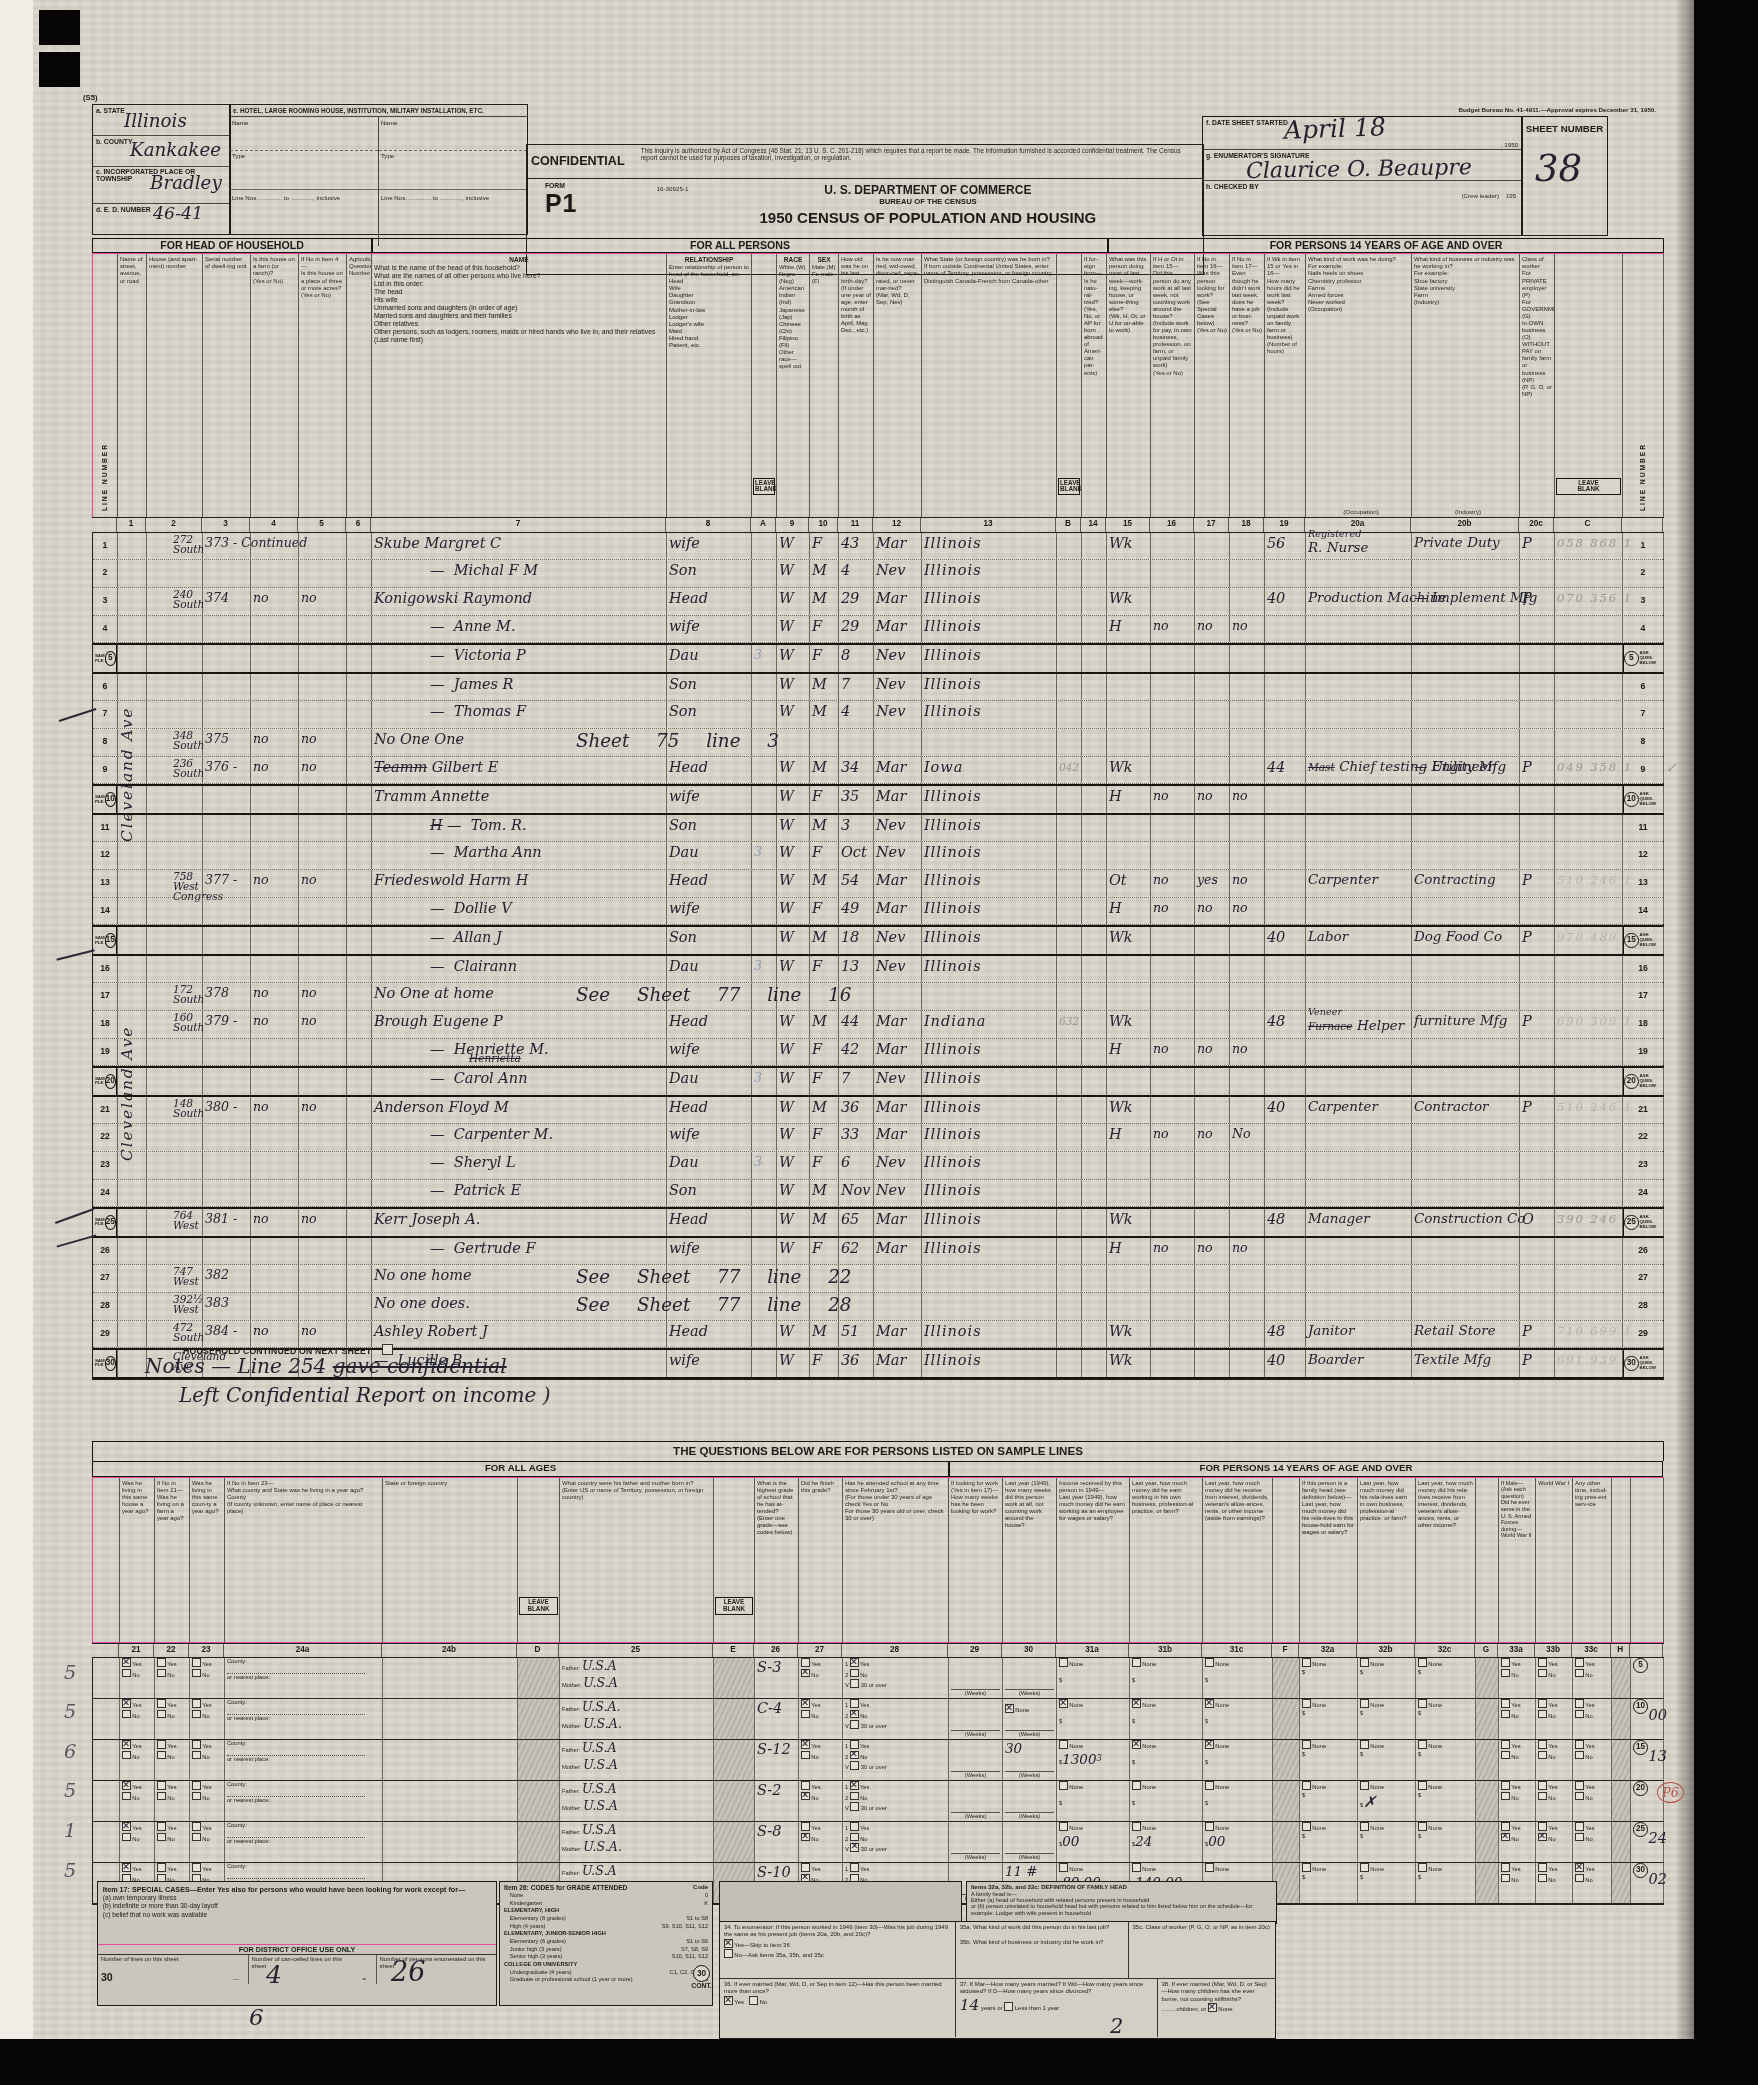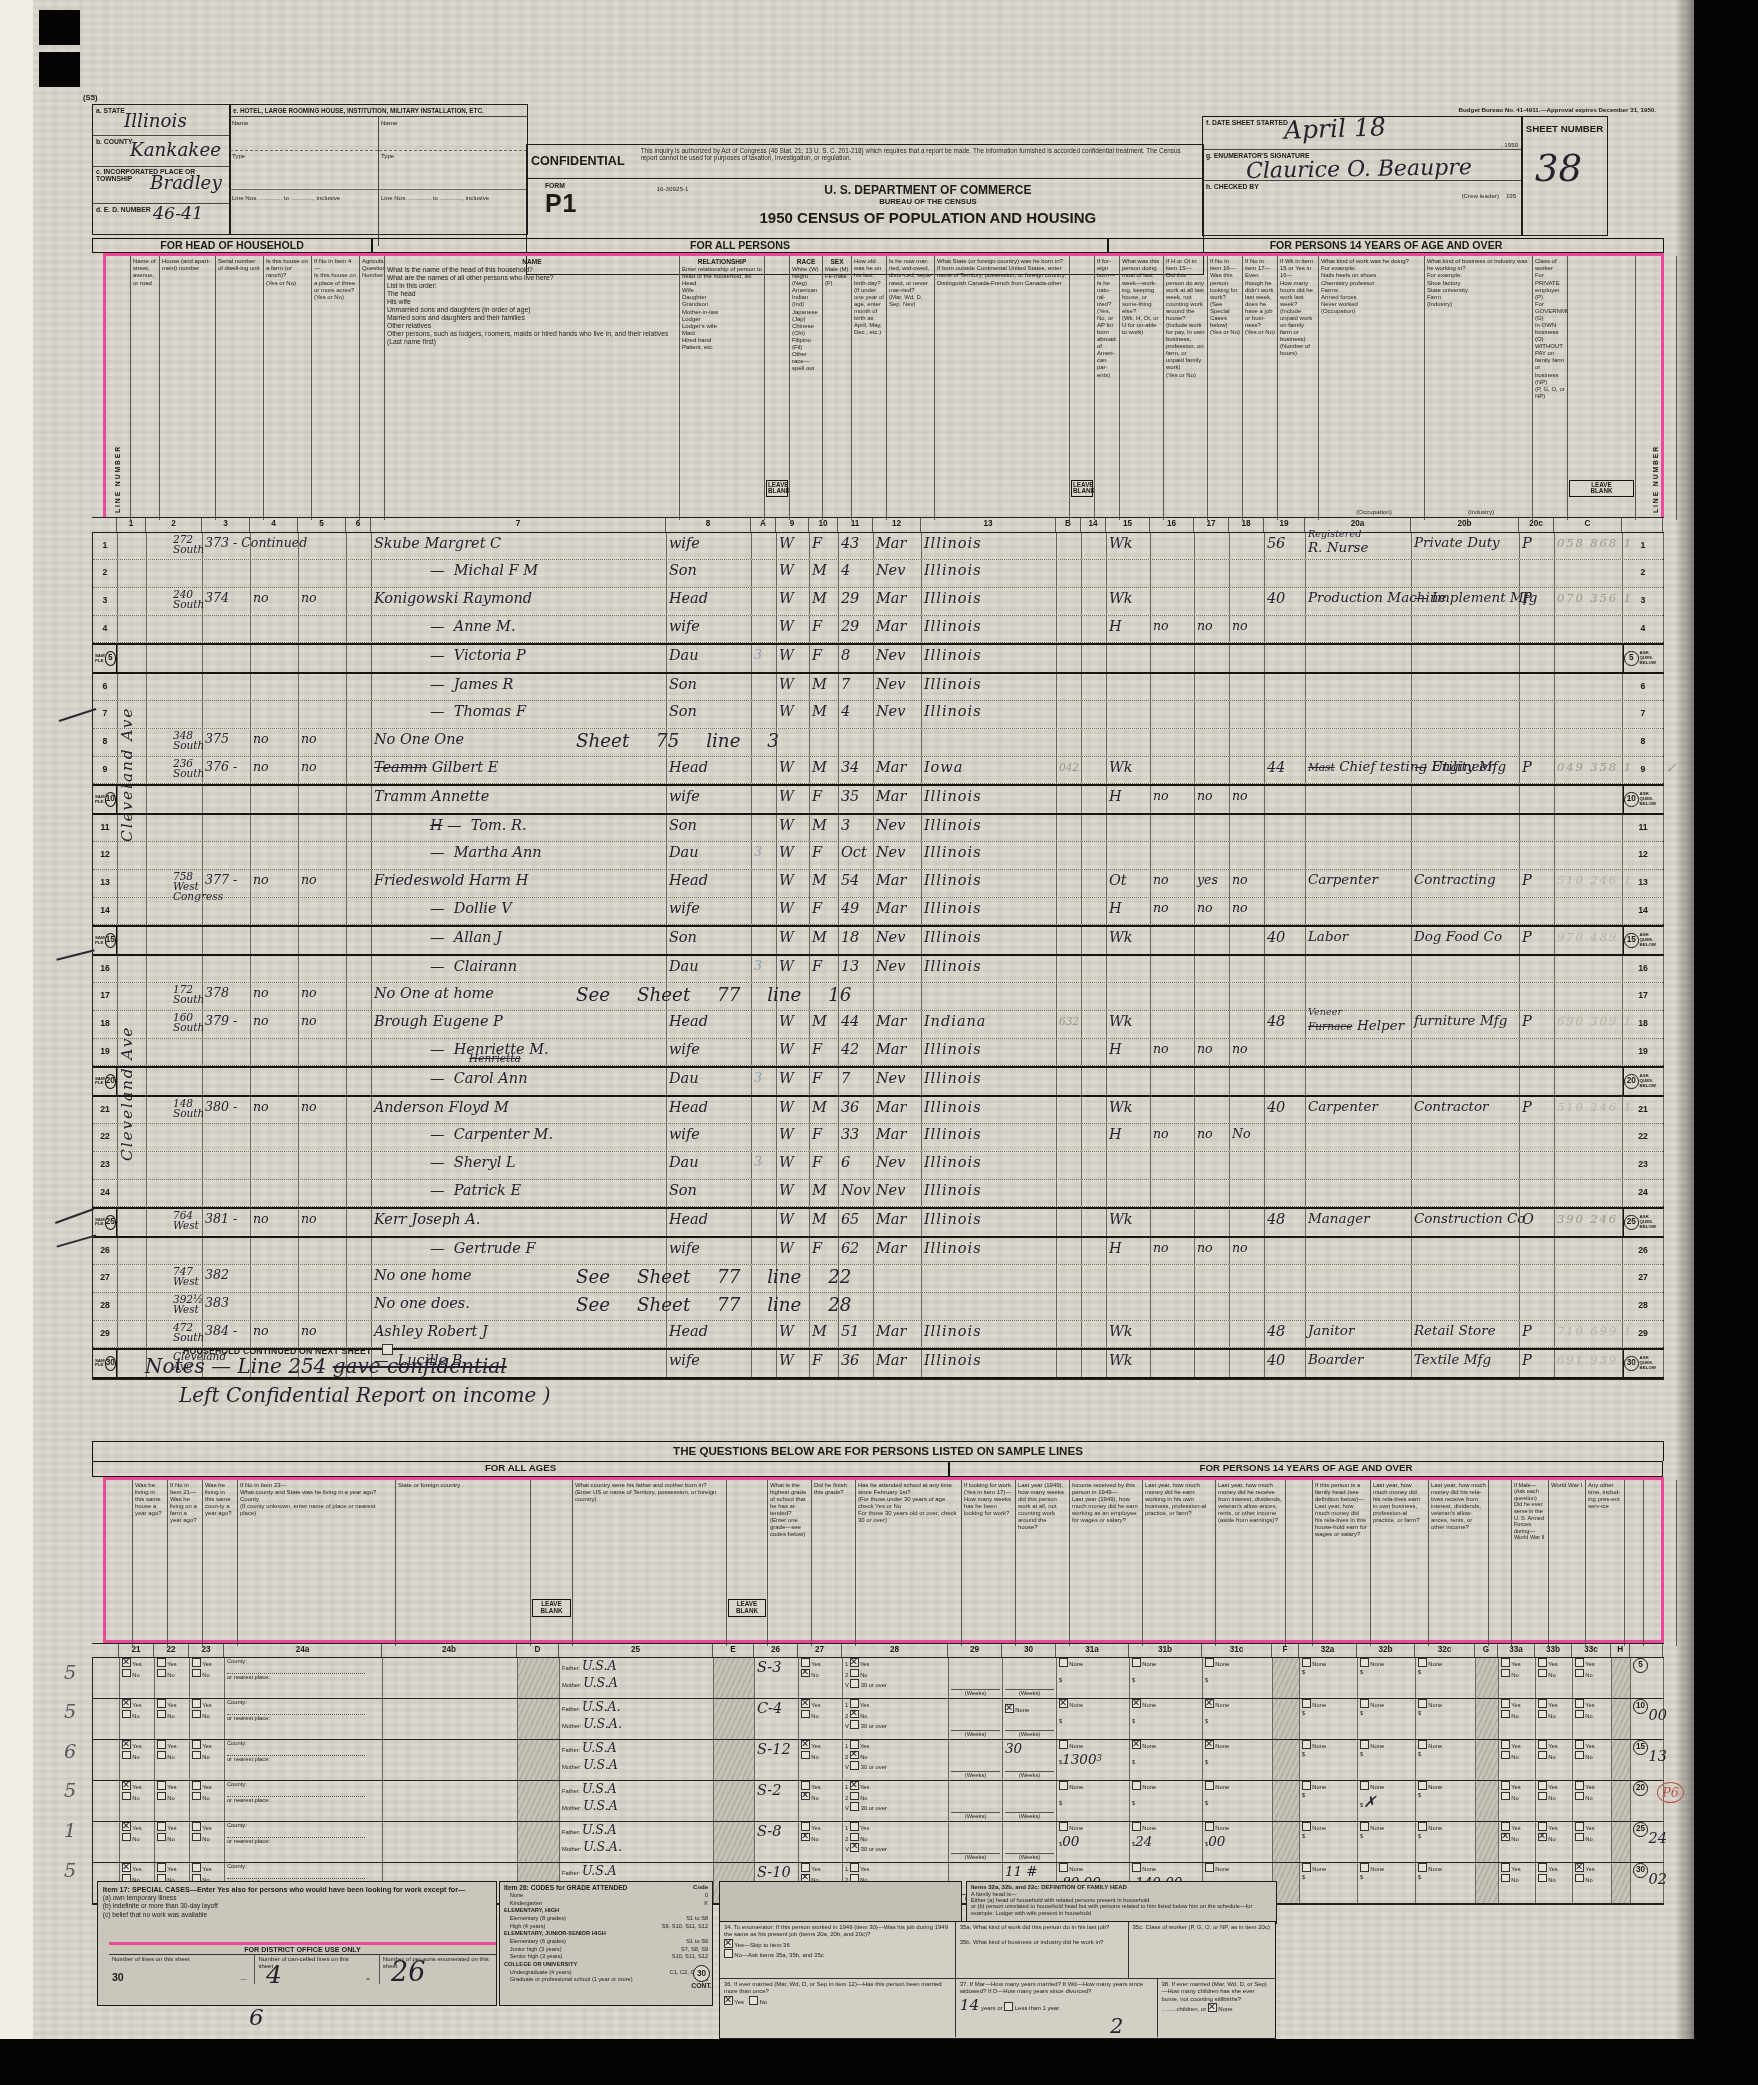--- a/index.html
+++ b/index.html
@@ -4,21 +4,21 @@
 <style>
   html,body{margin:0;padding:0;background:#0b0a09;}
   body{width:1758px;height:2086px;position:relative;font-family:"Liberation Sans",sans-serif;color:#1c1b18;overflow:hidden;}
   .abs{position:absolute;}
   #paper{position:absolute;left:33px;top:0;width:1662px;height:2039px;background:#d9d5cb;
     background-image:repeating-linear-gradient(0deg,rgba(255,255,255,.05) 0 3.9px,rgba(60,50,30,.04) 3.9px 7.7px),
                      repeating-linear-gradient(90deg,rgba(255,255,255,.03) 0 6.8px,rgba(80,70,50,.03) 6.8px 12.6px);}
   #lstrip{position:absolute;left:0;top:0;width:33px;height:2086px;background:#efede6;}
   .blk{position:absolute;background:#060504;}
   .bx{border:1.9px solid #1d1c18;}
-  .bx1{border:3px solid #ec4899;margin-left:11px;}
+  .bx1{border:1px solid #ec4899;}
   .lbl{font-weight:bold;font-size:8.2px;letter-spacing:0.2px;}
   .lbl7{font-weight:bold;font-size:6.8px;}
   .tiny{font-size:6.2px;line-height:1.15;}
   .t8{font-size:7.7px;}
   .hw{font-family:"DejaVu Serif",serif;font-style:italic;color:#23222e;}
   .pencil{color:#9d978a;}
   .bluep{color:#8e9cb5;}
   .red{color:#b5524a;}
   .strike{text-decoration:line-through;}
   .vrt{writing-mode:vertical-rl;transform:rotate(180deg);}

